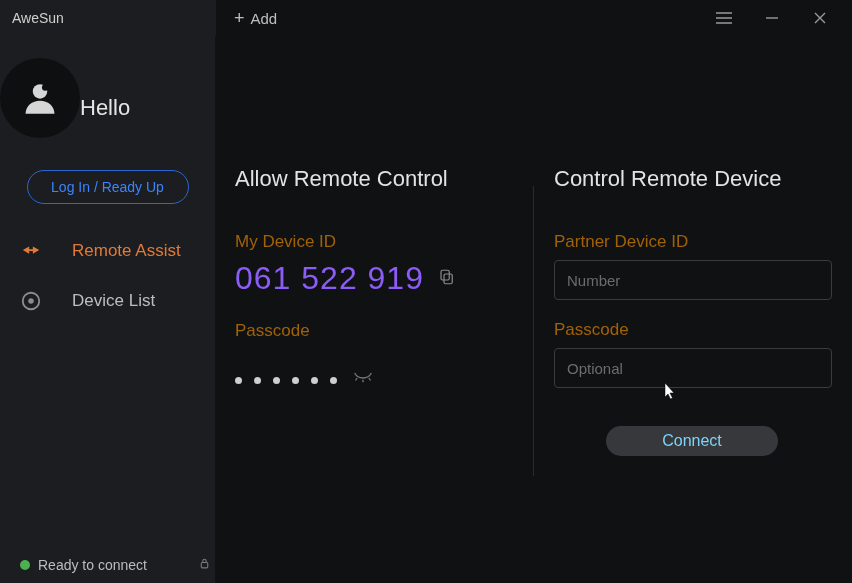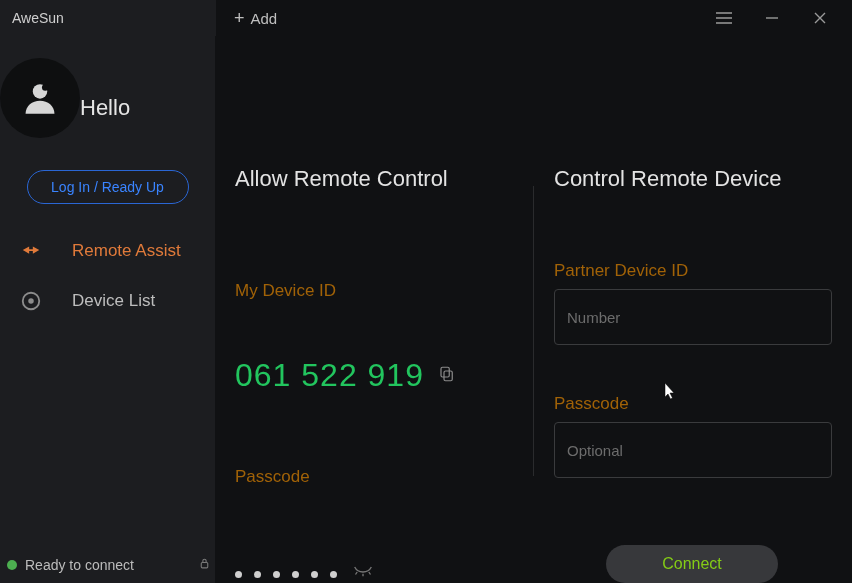--- a/index.html
+++ b/index.html
@@ -25,48 +25,48 @@
   .profile { display:flex; flex-direction:row; align-items:center; padding:22px 0 10px 0; }
   .avatar { width:80px; height:80px; border-radius:50%; background:#0e0f10; display:flex; align-items:center; justify-content:center; }
   .avatar svg { width:42px; height:42px; }
   .hello { margin-top:20px; font-size:22px; color:#e5e5e5; }
   .login-btn { margin:22px auto 18px auto; width:162px; height:34px; border:1px solid #2a66d4; color:#3a84ff; border-radius:17px; background:transparent; font-size:14px; cursor:pointer; display:flex; align-items:center; justify-content:center; }
   .nav { display:flex; flex-direction:column; padding:4px 0 0 0; }
   .nav-item { display:flex; align-items:center; gap:30px; padding:14px 18px 14px 20px; font-size:17px; color:#bdbdbd; cursor:pointer; }
   .nav-item.active { color:#e07a3a; }
   .nav-item .icn { width:22px; height:22px; display:flex; align-items:center; justify-content:center; flex:0 0 22px; }
   .nav-item .icn svg { width:22px; height:22px; }
-  .status-row { position:absolute; left:3px; right:0; bottom:0; height:36px; display:flex; align-items:center; padding:0 4px; gap:8px; font-size:14px; color:#bcbcbc; }
+  .status-row { position:absolute; left:16px; right:0; bottom:0; height:36px; display:flex; align-items:center; padding:0 4px; gap:8px; font-size:14px; color:#bcbcbc; }
   .status-dot { width:10px; height:10px; border-radius:50%; background:#4caf50; }
   .lock-right { margin-left:auto; color:#7a7a7a; }
   .lock-right svg { width:13px; height:13px; }
 
   
   .content { flex:1; background:#101113; position:relative; padding: 0 20px 0 18px; display:flex; }
-  .col { padding-top:130px; display:flex; flex-direction:column;justify-content:space-between; }
+  .col { padding-top:130px; display:flex; flex-direction:column; }
   .col-left { width:300px; padding-left:2px; }
   .col-right { flex:1; padding-left:20px; }
   .divider { width:1px; background:#2a2b2d; margin-top:150px; height:290px; }
 
   h2.section-title { font-weight:400; font-size:22px; color:#e3e3e3; margin-bottom:40px; }
   .field-label { font-size:17px; color:#a16207; margin-bottom:8px; }
   .device-id-row { display:flex; align-items:center; gap:14px; margin-bottom:24px; }
-  .device-id { font-size:32px; color:#22c55e; letter-spacing:1px; }
+  .device-id { font-size:32px; color:#8b5cf6; letter-spacing:1px; }
   .copy-btn { color:#8c8c8c; cursor:pointer; }
   .copy-btn svg { width:18px; height:18px; }
   .passcode-dots-row { display:flex; align-items:center; gap:10px; margin-top:22px; }
   .dots { display:flex; gap:12px; }
   .dot { width:7px; height:7px; border-radius:50%; background:#cfcfcf; }
   .eye-btn { color:#777; cursor:pointer; margin-left:6px;}
   .eye-btn svg { width:20px; height:14px; }
 
-  .text-input { width:278px; height:56px; background:transparent; border:1px solid #3a3b3d; border-radius:4px; color:#fca5a5; padding:0 12px; font-size:15px; }
+  .text-input { width:278px; height:40px; background:transparent; border:1px solid #3a3b3d; border-radius:4px; color:#fca5a5; padding:0 12px; font-size:15px; }
   .text-input::placeholder { color:#6c6c6c; }
   .form-group { margin-bottom:20px; }
-  .connect-btn { width:172px; height:38px; border:none; border-radius:19px; background:#37383b; color:#84cc16; font-size:16px; cursor:pointer; margin:18px 0 0 52px; display:flex; align-items:center; justify-content:center;}
+  .connect-btn { width:172px; height:30px; border:none; border-radius:19px; background:#37383b; color:#7dd3fc; font-size:16px; cursor:pointer; margin:18px 0 0 52px; display:flex; align-items:center; justify-content:center;}
 
   .cursor { position:absolute; left:449px; top:346px; color:#fff; pointer-events:none; }
   .cursor svg { width:14px; height:20px; }
 </style>
 </head>
 <body>
 
 <div class="titlebar">
   <div class="titlebar-left">AweSun</div>
   <div class="titlebar-right">

